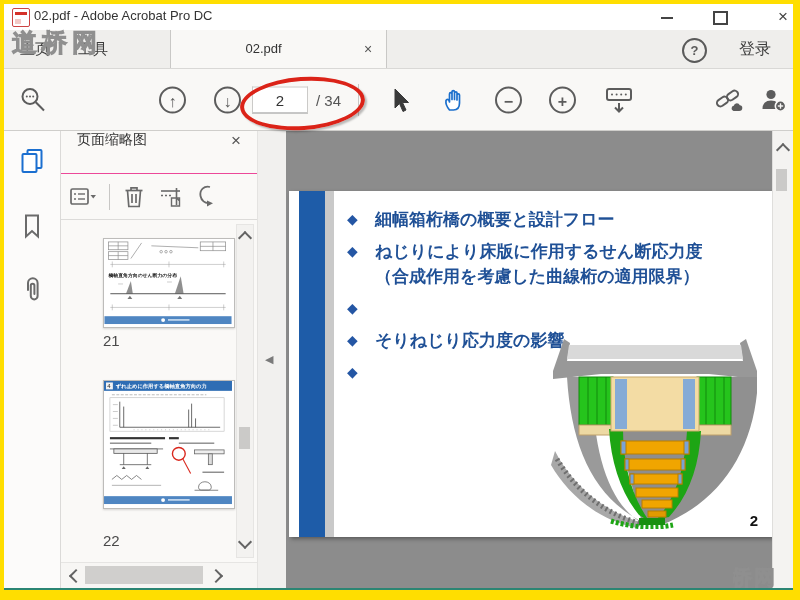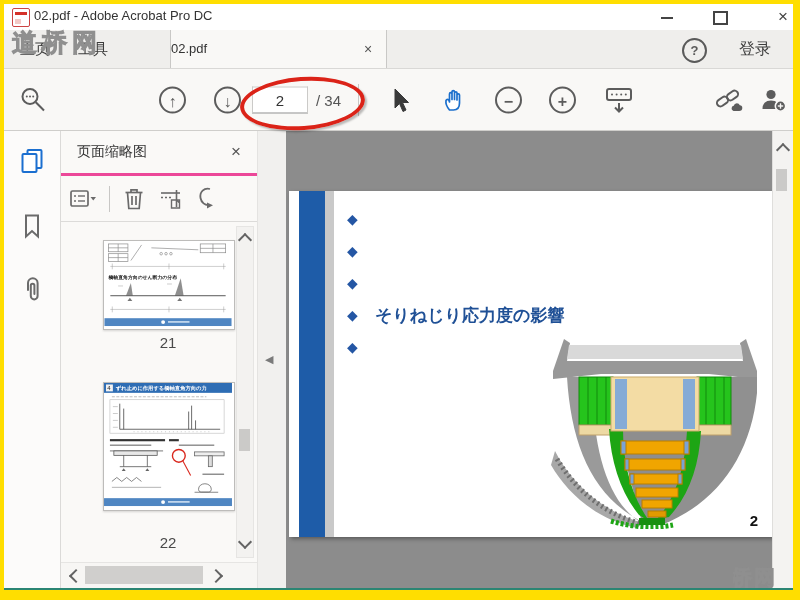--- a/index.html
+++ b/index.html
@@ -25,21 +25,21 @@
       -webkit-text-stroke:1px #8f8f8f;letter-spacing:5px;z-index:60;pointer-events:none;}
   .wm-tl{left:8px;top:22px;font-size:25px;}
   .wm-br{right:16px;bottom:-4px;font-size:21px;width:44px;overflow:hidden;direction:rtl;white-space:nowrap;letter-spacing:2px;}
 
   
   .tabbar{height:38px;background:#EFEEEC;border-bottom:1px solid #D9D8D6;position:relative;flex:0 0 auto;}
   .tab-txt{position:absolute;top:0;height:38px;line-height:38px;font-size:15px;color:#3C3C3C;}
   .tab-home{left:16px;} .tab-tools{left:74px;}
   .doc-tab{position:absolute;left:166px;top:0;width:215px;height:38px;background:#F9F8F6;
            border-left:1px solid #C9C8C6;border-right:1px solid #C9C8C6;}
-  .doc-tab .lbl{position:absolute;left:0;right:30px;top:0;height:38px;line-height:38px;text-align:left;font-size:13px;color:#333;}
+  .doc-tab .lbl{position:absolute;left:0;right:30px;top:0;height:38px;line-height:38px;text-align:center;font-size:13px;color:#333;}
   .doc-tab .x{position:absolute;right:8px;top:9px;width:20px;height:20px;line-height:20px;text-align:center;font-size:14px;color:#555;}
   .help-btn{position:absolute;left:678px;top:8px;width:21px;height:21px;border:2px solid #5A5A5A;border-radius:50%;
             text-align:center;line-height:21px;font-size:13px;font-weight:bold;color:#5A5A5A;}
   .signin{position:absolute;left:735px;top:0;height:38px;line-height:38px;font-size:16px;color:#3C3C3C;}
 
   
   .toolbar{height:61px;background:#F9F8F6;border-bottom:1px solid #CFCECB;position:relative;flex:0 0 auto;}
   .tb{position:absolute;top:50%;transform:translateY(-50%);}
   .circ{width:27px;height:27px;border:2px solid #5C5C5C;border-radius:50%;text-align:center;
         line-height:25px;font-size:16px;font-weight:bold;color:#5C5C5C;box-sizing:border-box;}
@@ -49,27 +49,27 @@
   .pagetotal{left:312px;font-size:15px;color:#555;text-align:center;}
   .red-ellipse{position:absolute;left:236px;top:8px;width:117px;height:45px;border:4px solid #DB2318;
                border-radius:50%;transform:rotate(-4deg);box-shadow:2px 2px 2px rgba(0,0,0,0.25);z-index:5;}
 
   
   .bodyrow{flex:1;display:flex;min-height:0;position:relative;background:#fff;}
   .rail{width:56px;flex:0 0 auto;border-right:1px solid #DBDAD8;background:#FCFBFA;position:relative;}
   .rail .ric{position:absolute;left:50%;transform:translateX(-50%);}
 
   .panel{width:196px;flex:0 0 auto;background:#FAF9F7;display:flex;flex-direction:column;min-height:0;}
-  .panel-header{height:42px;flex:0 0 auto;border-bottom:3px solid #ec4899;display:flex;align-items:center;padding:0 10px 0 16px;}
+  .panel-header{height:42px;flex:0 0 auto;border-bottom:1px solid #ec4899;display:flex;align-items:flex-start;padding:0 10px 0 16px;}
   .panel-title{font-size:14px;color:#333;}
   .panel-close{margin-left:auto;font-size:17px;color:#555;width:22px;text-align:center;}
   .panel-tools{height:45px;flex:0 0 auto;border-bottom:1px solid #DCDBD9;display:flex;align-items:center;gap:12px;padding:0 8px;}
   .panel-list{flex:1;position:relative;min-height:0;}
   .thumb{position:absolute;left:42px;width:130px;background:#fff;border:1px solid #BDBCBA;box-shadow:0 1px 2px rgba(0,0,0,.15);}
-  .thumb-label{position:absolute;left:42px;width:130px;text-align:center;font-size:15px;color:#4a4a4a;}
+  .thumb-label{position:absolute;left:42px;width:130px;font-size:15px;color:#4a4a4a;}
   .vtrack{position:absolute;right:3px;top:4px;bottom:4px;width:16px;background:#F3F2F0;border:1px solid #E6E5E3;}
   .vthumb{position:absolute;left:2px;width:11px;background:#CBCAC8;}
   .hscroll{height:25px;flex:0 0 auto;background:#F7F6F4;position:relative;border-top:1px solid #E6E5E3;}
   .hthumb{position:absolute;left:24px;top:3px;width:118px;height:18px;background:#D0CFCD;}
   .chev{display:inline-block;width:8px;height:8px;border-left:2px solid #636363;border-top:2px solid #636363;}
   .chev-up{transform:rotate(45deg);} .chev-down{transform:rotate(225deg);}
   .chev-left{transform:rotate(-45deg);} .chev-right{transform:rotate(135deg);}
 
   .divider{width:28px;flex:0 0 auto;background:#F1F0EE;border-left:1px solid #E4E3E1;position:relative;}
   .collapse{position:absolute;left:7px;top:222px;font-size:11px;color:#7A7A7A;}
@@ -357,23 +357,26 @@
       <span class="collapse">◀</span>
     </div>
 
     <div class="docarea">
       <div class="page">
         <div class="bluebar"></div>
         <div class="graybar"></div>
         <div class="bullets">
           <div class="brow">
             <span class="bdiamond">◆</span>
+            <span class="btext">細幅箱桁橋の概要と設計フロー</span>
           </div>
           <div class="brow">
             <span class="bdiamond">◆</span>
+            <span class="btext"><span>ねじりにより床版に作用するせん断応力度</span><br>
+              <span>（合成作用を考慮した曲線桁の適用限界）</span></span>
           </div>
           <div class="brow">
             <span class="bdiamond">◆</span>
           </div>
           <div class="brow">
             <span class="bdiamond">◆</span>
             <span class="btext">そりねじり応力度の影響</span>
           </div>
           <div class="brow">
             <span class="bdiamond">◆</span>

